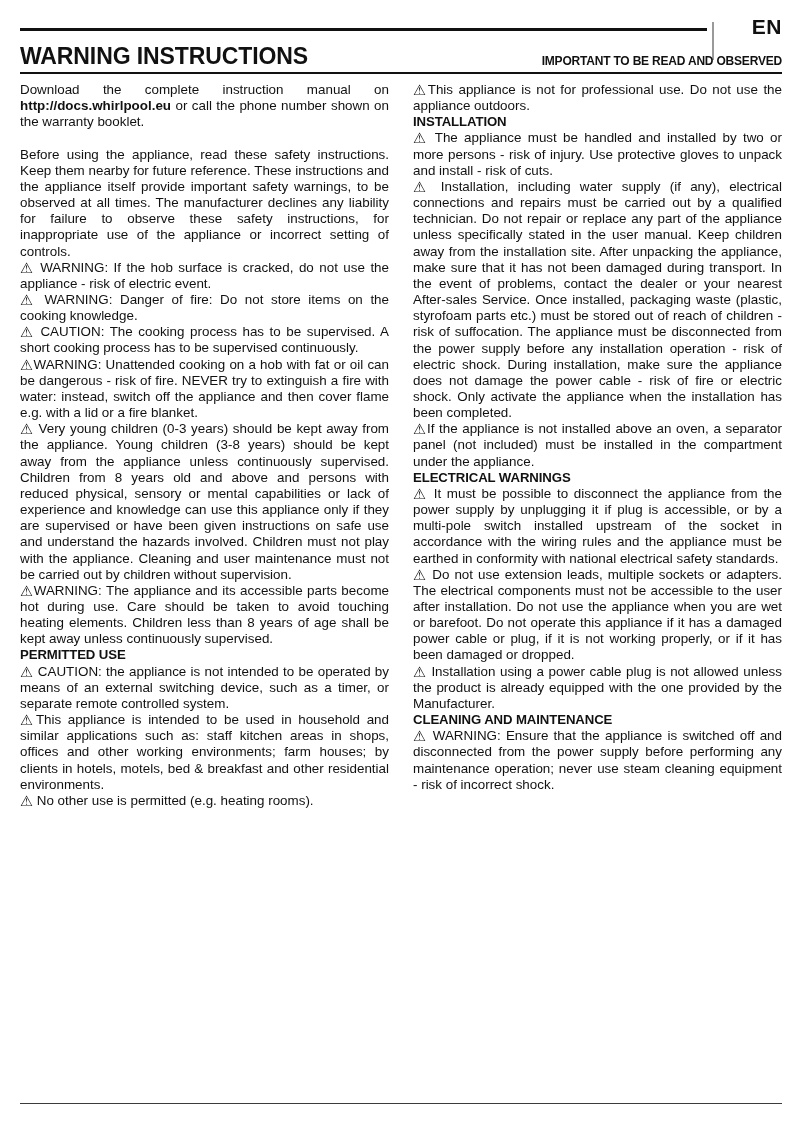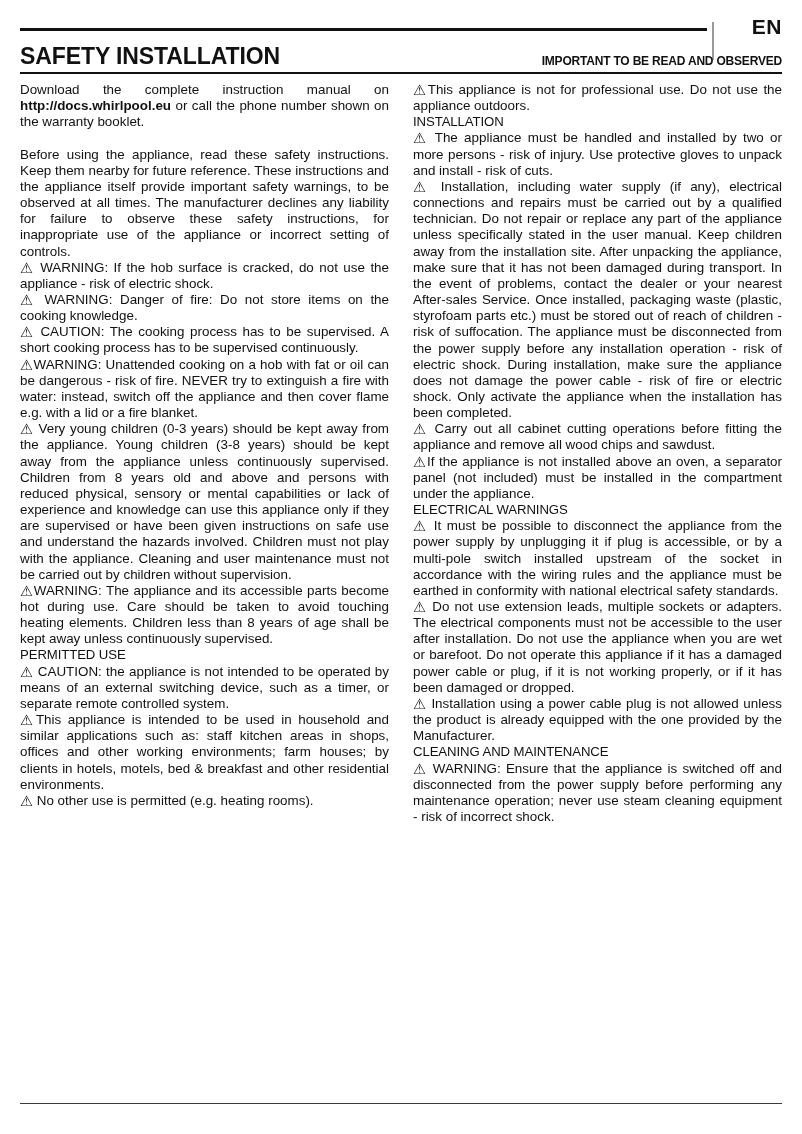--- a/index.html
+++ b/index.html
@@ -103,21 +103,21 @@
     text-justify: inter-word;
     -webkit-hyphens: none;
     hyphens: none;
   }
   
 
   .spacer {
     height: 16.15px;
   }
   .sect-head {
-    font-weight: normal;
+    font-weight: bold;
     font-size: 13.2px;
     letter-spacing: -0.1px;
     text-align: left !important;
   }
   .url {
     font-weight: bold;
   }
   .warn {
     font-size: 14.5px;
     line-height: 1;
@@ -140,37 +140,37 @@
 
 <div class="page">
 
   <div class="header">
     <div class="hdr-toprule-wrap">
       <div class="hdr-toprule"></div>
       <div class="hdr-vtick"></div>
       <div class="lang-code">EN</div>
     </div>
     <div class="titles">
-      <div class="title-left">SAFETY INSTALLATION</div>
+      <div class="title-left">WARNING INSTRUCTIONS</div>
       <div class="title-right">IMPORTANT TO BE READ AND OBSERVED</div>
     </div>
     <div class="hdr-botrule"></div>
   </div>
 
   <div class="columns">
 
     <div class="col">
 
       <p><span>Download the complete instruction manual on </span><span class="url">http://docs.whirlpool.eu</span><span> or call the phone number shown on the warranty booklet.</span></p>
 
       <div class="spacer"></div>
 
       <p>Before using the appliance, read these safety instructions. Keep them nearby for future reference. These instructions and the appliance itself provide important safety warnings, to be observed at all times. The manufacturer declines any liability for failure to observe these safety instructions, for inappropriate use of the appliance or incorrect setting of controls.</p>
 
-      <p><span class="warn">⚠</span><span> WARNING: If the hob surface is cracked, do not use the appliance - risk of electric shock.</span></p>
+      <p><span class="warn">⚠</span><span> WARNING: If the hob surface is cracked, do not use the appliance - risk of electric event.</span></p>
 
       <p><span class="warn">⚠</span><span> WARNING: Danger of fire: Do not store items on the cooking knowledge.</span></p>
 
       <p><span class="warn">⚠</span><span> CAUTION: The cooking process has to be supervised. A short cooking process has to be supervised continuously.</span></p>
 
       <p><span class="warn">⚠</span><span>WARNING: Unattended cooking on a hob with fat or oil can be dangerous - risk of fire. NEVER try to extinguish a fire with water: instead, switch off the appliance and then cover flame e.g. with a lid or a fire blanket.</span></p>
 
 
       <p><span class="warn">⚠</span><span> Very young children (0-3 years) should be kept away from the appliance. Young children (3-8 years) should be kept away from the appliance unless continuously supervised. Children from 8 years old and above and persons with reduced physical, sensory or mental capabilities or lack of experience and knowledge can use this appliance only if they are supervised or have been given instructions on safe use and understand the hazards involved. Children must not play with the appliance. Cleaning and user maintenance must not be carried out by children without supervision.</span></p>
 
@@ -189,21 +189,20 @@
     <div class="col">
 
       <p><span class="warn">⚠</span><span>This appliance is not for professional use. Do not use the appliance outdoors.</span></p>
 
       <p class="sect-head">INSTALLATION</p>
 
       <p><span class="warn">⚠</span><span> The appliance must be handled and installed by two or more persons - risk of injury. Use protective gloves to unpack and install - risk of cuts.</span></p>
 
       <p><span class="warn">⚠</span><span> Installation, including water supply (if any), electrical connections and repairs must be carried out by a qualified technician. Do not repair or replace any part of the appliance unless specifically stated in the user manual. Keep children away from the installation site. After unpacking the appliance, make sure that it has not been damaged during transport. In the event of problems, contact the dealer or your nearest After-sales Service. Once installed, packaging waste (plastic, styrofoam parts etc.) must be stored out of reach of children - risk of suffocation. The appliance must be disconnected from the power supply before any installation operation - risk of electric shock. During installation, make sure the appliance does not damage the power cable - risk of fire or electric shock. Only activate the appliance when the installation has been completed.</span></p>
 
-      <p><span class="warn">⚠</span><span> Carry out all cabinet cutting operations before fitting the appliance and remove all wood chips and sawdust.</span></p>
 
       <p><span class="warn">⚠</span><span>If the appliance is not installed above an oven, a separator panel (not included) must be installed in the compartment under the appliance.</span></p>
 
       <p class="sect-head">ELECTRICAL WARNINGS</p>
 
       <p><span class="warn">⚠</span><span> It must be possible to disconnect the appliance from the power supply by unplugging it if plug is accessible, or by a multi-pole switch installed upstream of the socket in accordance with the wiring rules and the appliance must be earthed in conformity with national electrical safety standards.</span></p>
 
       <p><span class="warn">⚠</span><span> Do not use extension leads, multiple sockets or adapters. The electrical components must not be accessible to the user after installation. Do not use the appliance when you are wet or barefoot. Do not operate this appliance if it has a damaged power cable or plug, if it is not working properly, or if it has been damaged or dropped.</span></p>
 
       <p><span class="warn">⚠</span><span> Installation using a power cable plug is not allowed unless the product is already equipped with the one provided by the Manufacturer.</span></p>

